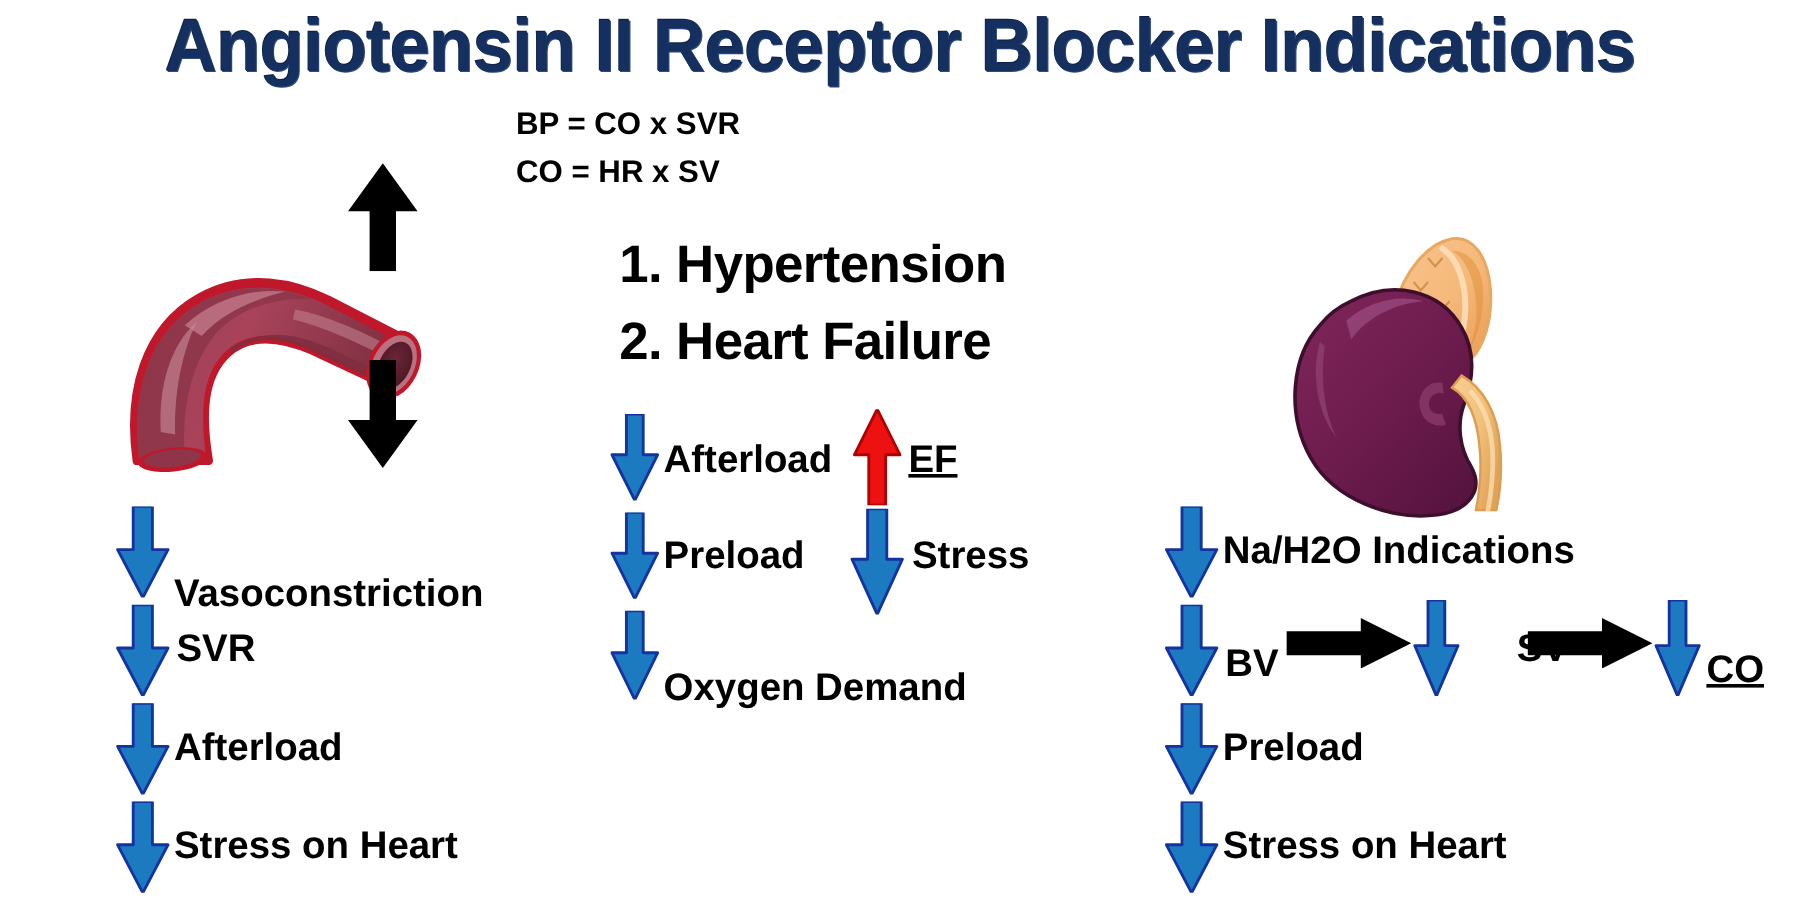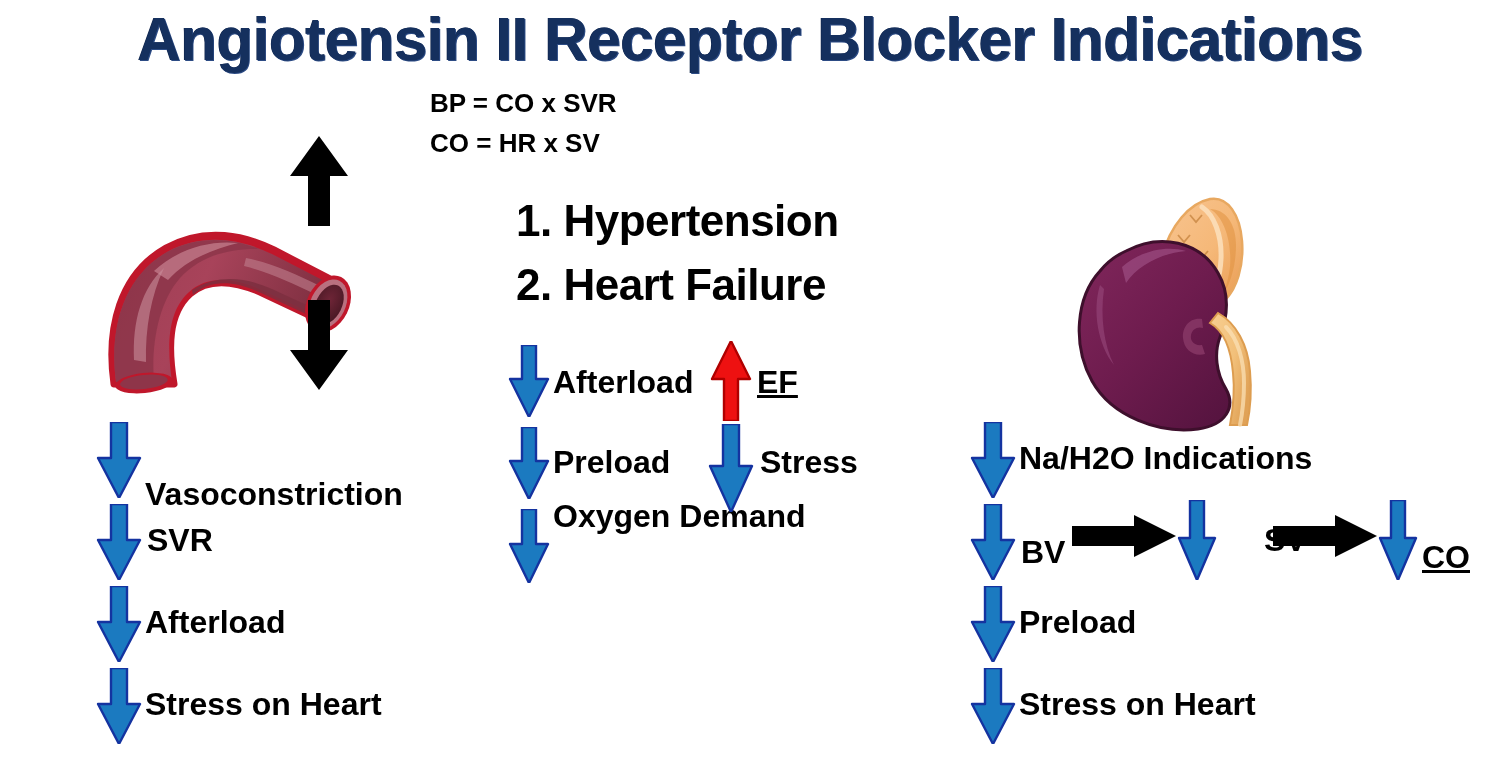--- a/index.html
+++ b/index.html
@@ -259,21 +259,21 @@
     <polygon points="21,72 40,34 28,34 28,0 14,0 14,34 2,34" fill="#1b7ac0" stroke="#1433a0" stroke-width="2.4" stroke-linejoin="round"></polygon>
   </svg>
 </div>
 <div class="abs rowlabel" style="left:553px; top:446px;">Preload</div>
 
 <div class="abs arrow" style="left:508px; top:509px; width:42px; height:74px;">
   <svg viewBox="0 0 42 74" xmlns="http://www.w3.org/2000/svg">
     <polygon points="21,74 40,35 28,35 28,0 14,0 14,35 2,35" fill="#1b7ac0" stroke="#1433a0" stroke-width="2.4" stroke-linejoin="round"></polygon>
   </svg>
 </div>
-<div class="abs rowlabel" style="left:553px; top:500px;">Oxygen Demand</div>
+<div class="abs rowlabel" style="left:553px; top:556px;">Oxygen Demand</div>
 
 <div class="abs arrow" style="left:710px; top:341px; width:42px; height:80px;">
   <svg viewBox="0 0 42 80" xmlns="http://www.w3.org/2000/svg">
     <polygon points="21,0 40,38 28,38 28,80 14,80 14,38 2,38" fill="#ee1111" stroke="#b00000" stroke-width="2.4" stroke-linejoin="round"></polygon>
   </svg>
 </div>
 <div class="abs rowlabel" style="left:757px; top:366px;text-decoration:underline;">EF</div>
 
 <div class="abs arrow" style="left:708px; top:424px; width:46px; height:88px;">
   <svg viewBox="0 0 46 88" xmlns="http://www.w3.org/2000/svg">

